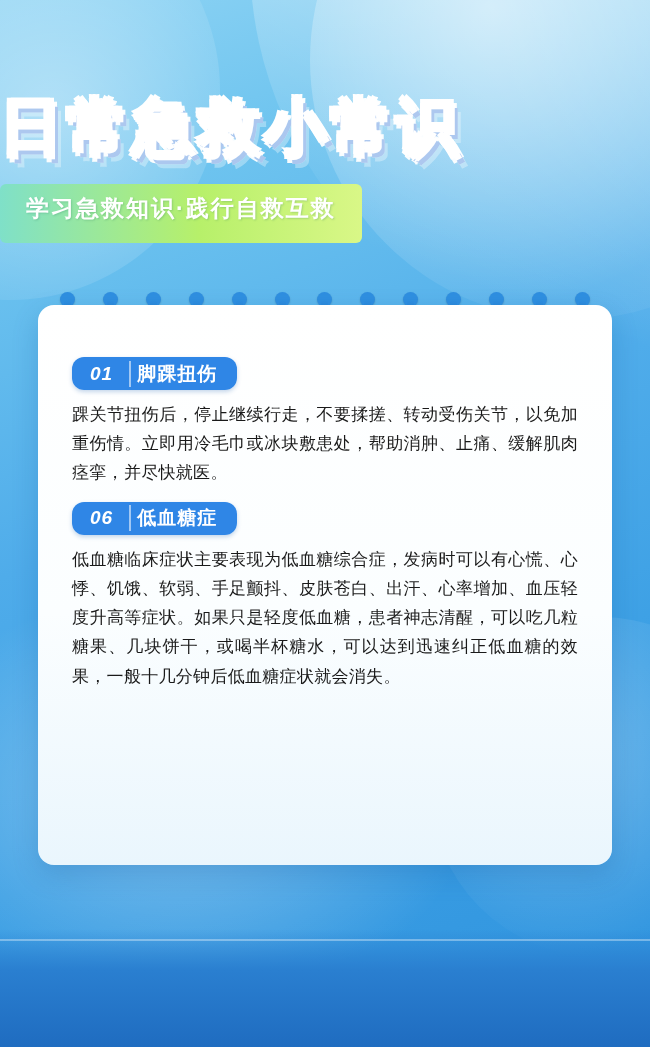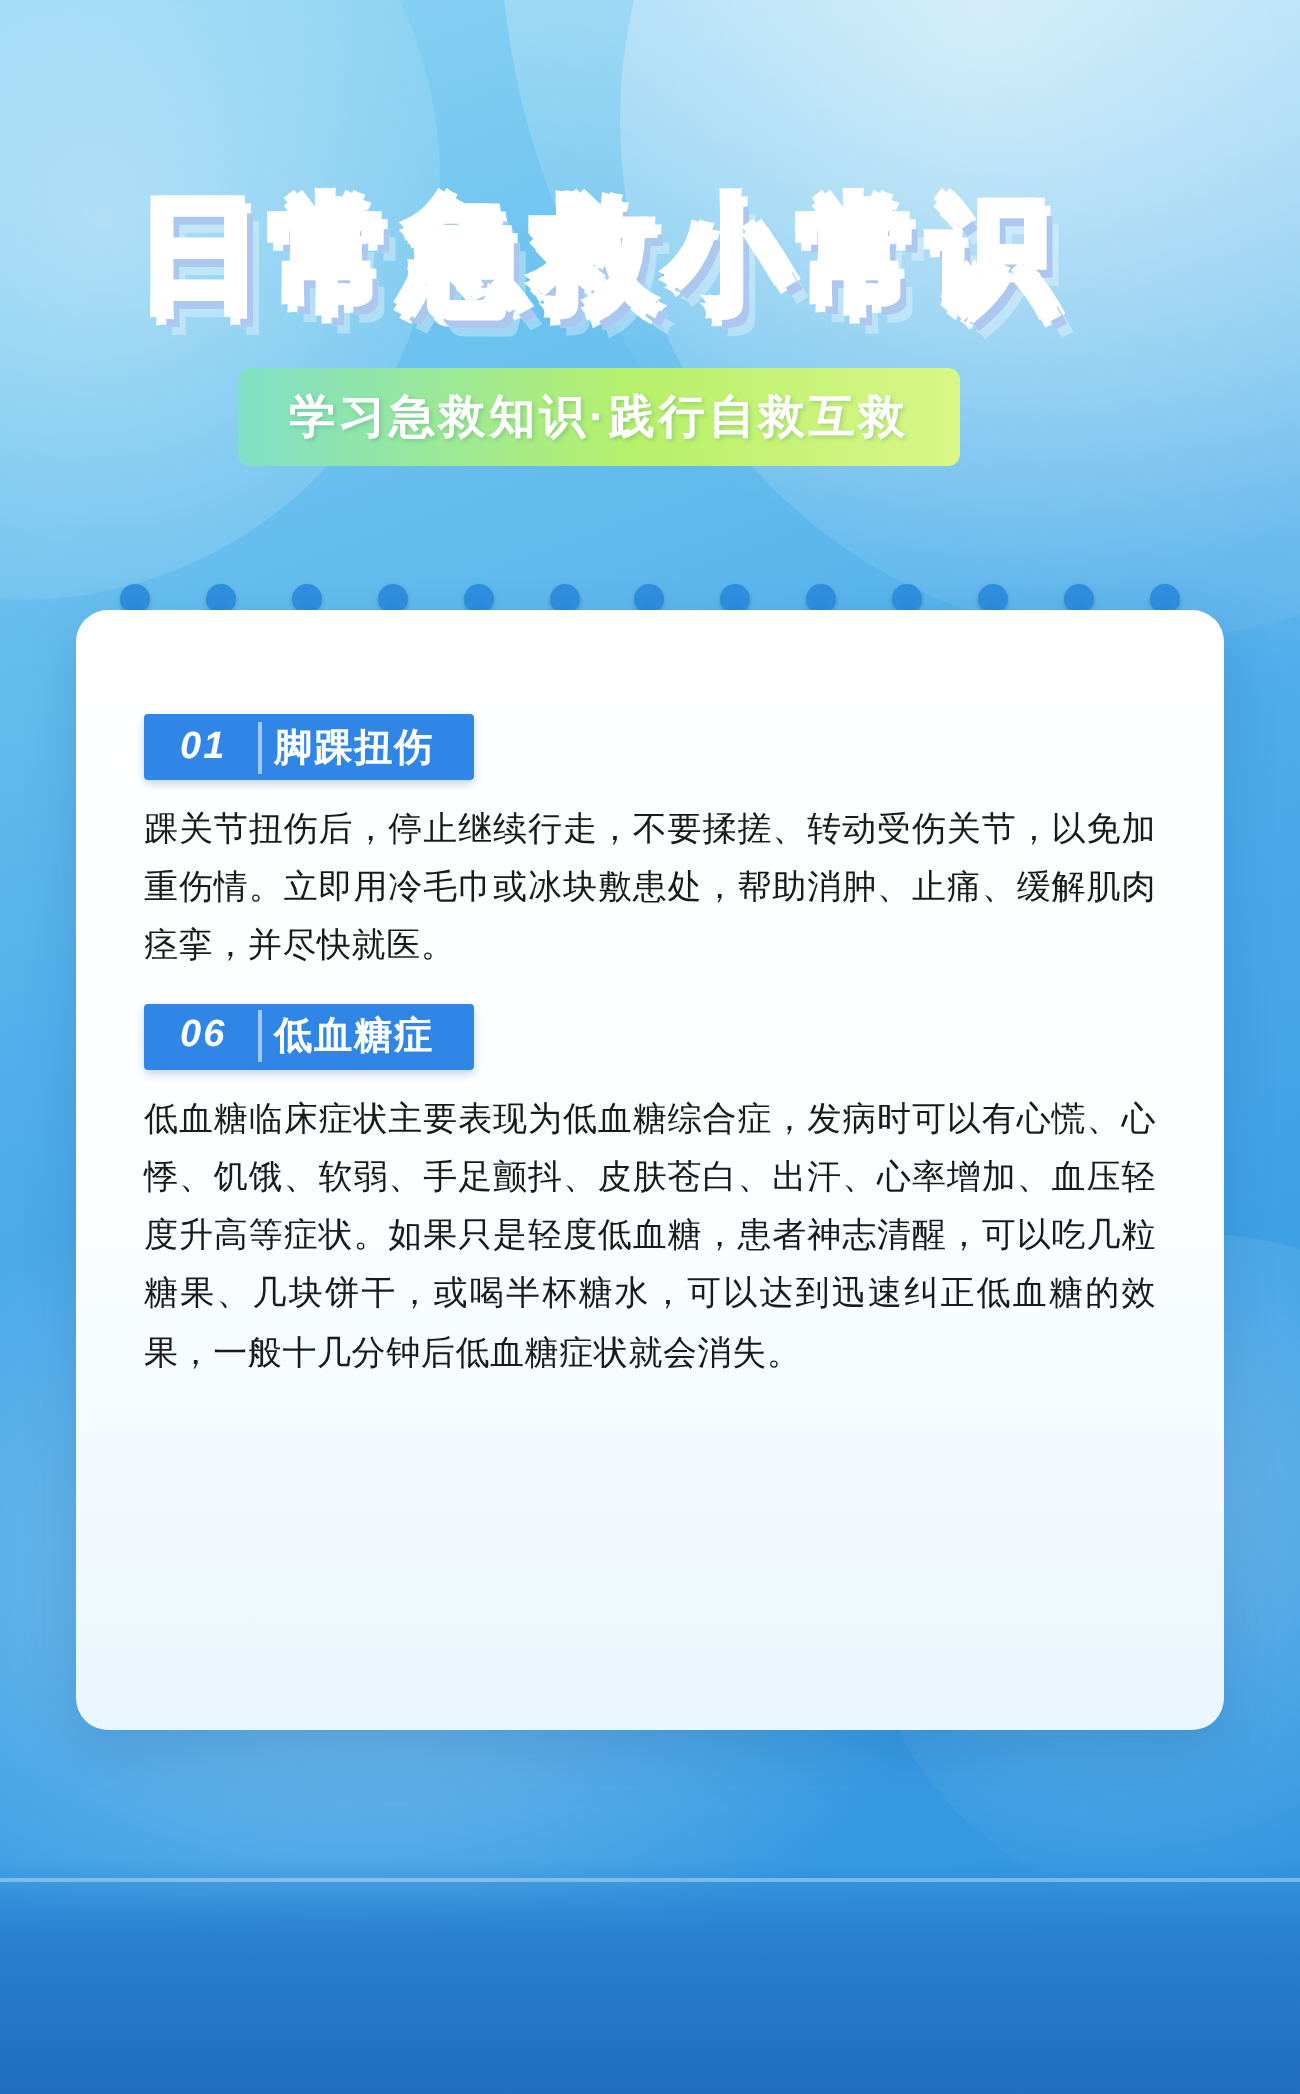--- a/index.html
+++ b/index.html
@@ -56,21 +56,20 @@
     background: linear-gradient(200deg, rgba(255,255,255,0.45), rgba(255,255,255,0.0) 70%);
     pointer-events: none;
   }
 
   
   .title-wrap {
     position: absolute;
     top: 96px;
     left: 0;
     width: 599px;
-    text-align: center;
   }
   .main-title {
     font-family: "DejaVu Sans", "Liberation Sans", sans-serif;
     font-size: 62px;
     font-weight: bold;
     letter-spacing: 4px;
     color: #1f5fd8;
     text-shadow:
        3px 3px 0 #ffffff,
        -2px -2px 0 #ffffff,
@@ -81,21 +80,21 @@
     line-height: 1;
     background: linear-gradient(180deg, #2f7ff0 0%, #1a4fc4 100%);
     -webkit-background-clip: text;
     background-clip: text;
     -webkit-text-fill-color: transparent;
     filter: drop-shadow(3px 4px 0 rgba(255,255,255,0.95));
   }
   .subtitle-bar {
     display: inline-block;
     margin-top: 26px;
-    padding: 9px 26px 9px 26px;
+    padding: 9px 26px 19px 26px;
     background: linear-gradient(90deg, #7fe0c8 0%, #b7f06a 55%, #d9f787 100%);
     border-radius: 6px;
     color: #ffffff;
     font-size: 23px;
     font-weight: bold;
     letter-spacing: 2px;
     text-shadow: 1px 1px 2px rgba(40,120,90,0.25);
   }
 
   
@@ -152,21 +151,21 @@
     height: 100%;
     padding: 52px 34px 20px 34px;
     box-sizing: border-box;
   }
 
   .tip { margin-bottom: 14px; }
   .tip-head {
     display: inline-flex;
     align-items: center;
     background: linear-gradient(90deg, #2f86e6 0%, #2f86e6 46%, #2f86e6 100%);
-    border-radius: 2px;
+    border-radius: 12px;
     padding: 0;
     height: 33px;
     box-shadow: 0 2px 4px rgba(25,90,170,0.25);
     overflow: hidden;
   }
   .tip-num {
     color: #ffffff;
     font-weight: bold;
     font-size: 19px;
     font-style: italic;

